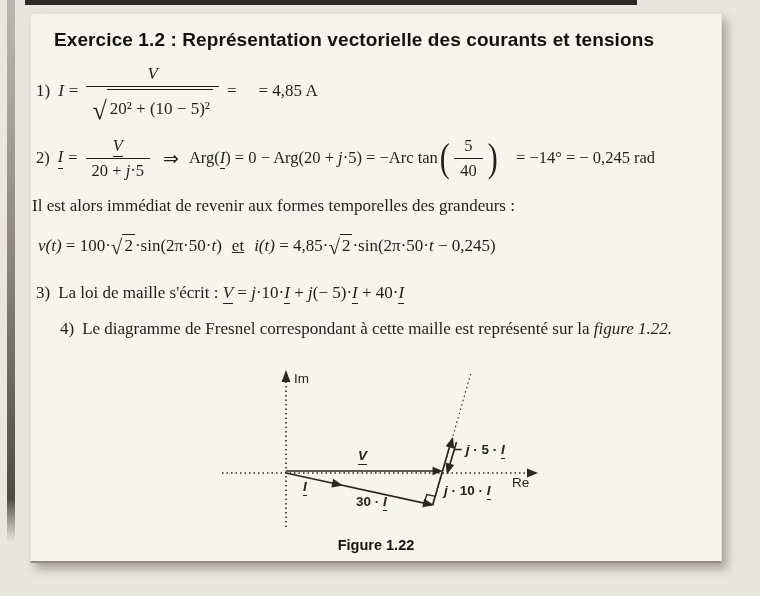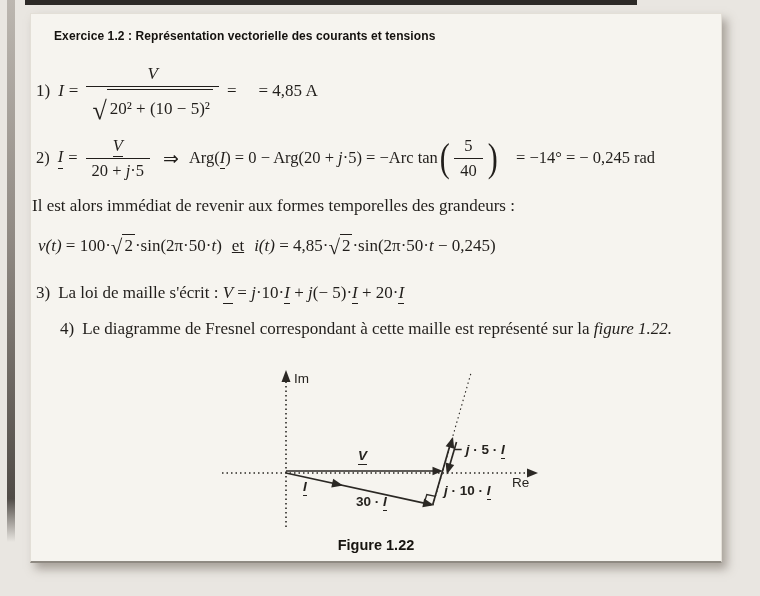--- a/index.html
+++ b/index.html
@@ -16,21 +16,21 @@
   }
   .card {
     position:absolute; left:30px; top:13px; width:692px; height:550px;
     background:#f6f4ef; border:1px solid #e3dfd7; border-bottom:2px solid #8f8a82;
     box-shadow:5px 6px 9px rgba(104,94,84,.5);
   }
   .row { position:absolute; white-space:nowrap; font-size:17px; }
   .flexrow { display:flex; align-items:center; }
   .title {
     left:54px; top:29px; font-family:"Liberation Sans", sans-serif;
-    font-weight:bold; font-size:12px; color:#14110e; letter-spacing:.1px;
+    font-weight:bold; font-size:19px; color:#14110e; letter-spacing:.1px;
   }
   .it { font-style:italic; }
   .uq { border-bottom:1.4px solid currentColor; padding-bottom:1px; }
   .nlab { margin-right:8px; }
   .op { margin:0 5px; }
   .frac { display:inline-flex; flex-direction:column; align-items:center; text-align:center; margin:0 3px; }
   .frac .num { padding:0 6px 2px; }
   .frac .den { border-top:1.6px solid currentColor; padding:2px 6px 0; }
   .rsign { font-size:26px; font-weight:400; vertical-align:-5px; line-height:0; }
   .rad { display:inline-block; border-top:1.6px solid currentColor; padding:9px 3px 0; }
@@ -92,21 +92,21 @@
     <span class="tail">= −14° = − 0,245 rad</span>
   </div>
 
   <div class="row" style="left:32px; top:196px;">Il est alors immédiat de revenir aux formes temporelles des grandeurs :</div>
 
   <div class="row" style="left:38px; top:234px;">
     <span class="it">v(t)</span><span> = 100·</span><span class="sq-sign">√</span><span class="sq-rad">2</span><span>·sin(2π·50·</span><span class="it">t</span><span>)</span><span class="et">et</span><span class="it">i(t)</span><span> = 4,85·</span><span class="sq-sign">√</span><span class="sq-rad">2</span><span>·sin(2π·50·</span><span class="it">t</span><span> − 0,245)</span>
   </div>
 
   <div class="row" style="left:36px; top:283px;">
-    <span class="nlab">3)</span><span>La loi de maille s'écrit : </span><span class="it uq">V</span><span> = </span><span class="it">j</span><span>·10·</span><span class="it uq">I</span><span> + </span><span class="it">j</span><span>(− 5)·</span><span class="it uq">I</span><span> + 20·</span><span class="it uq">I</span>
+    <span class="nlab">3)</span><span>La loi de maille s'écrit : </span><span class="it uq">V</span><span> = </span><span class="it">j</span><span>·10·</span><span class="it uq">I</span><span> + </span><span class="it">j</span><span>(− 5)·</span><span class="it uq">I</span><span> + 40·</span><span class="it uq">I</span>
   </div>
 
   <div class="row" style="left:36px; top:319px;margin-left:24px;">
     <span class="nlab">4)</span><span>Le diagramme de Fresnel correspondant à cette maille est représenté sur la </span><span class="it">figure 1.22.</span>
   </div>
 
   <svg style="left:210px; top:362px;" width="350" height="173" viewBox="0 0 350 173">
     <g stroke="#2b2824" fill="#2b2824">
 
       <line x1="76" y1="165" x2="76" y2="16" stroke-width="1.6" stroke-dasharray="1.5 3" fill="none"></line>

